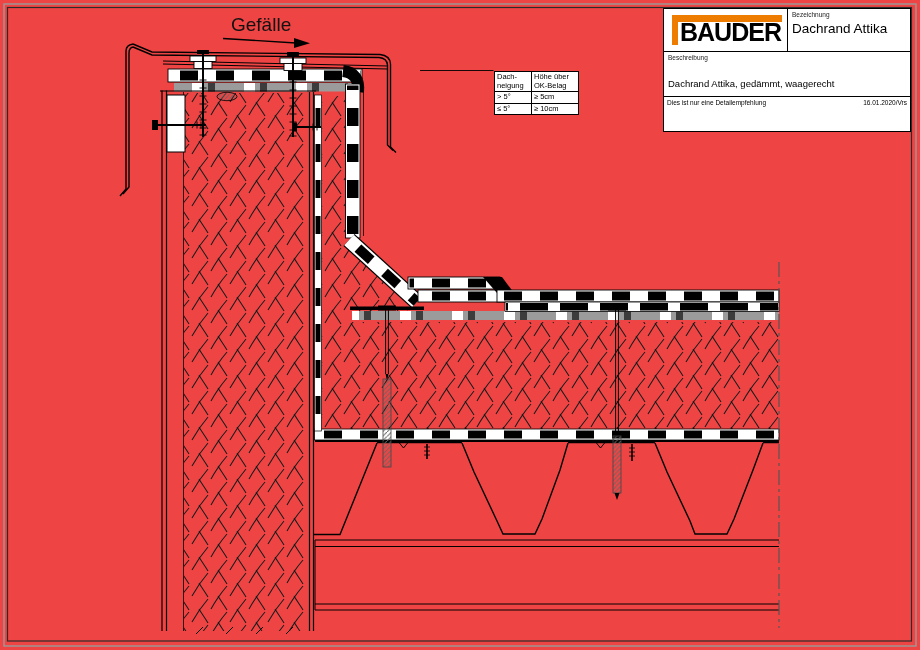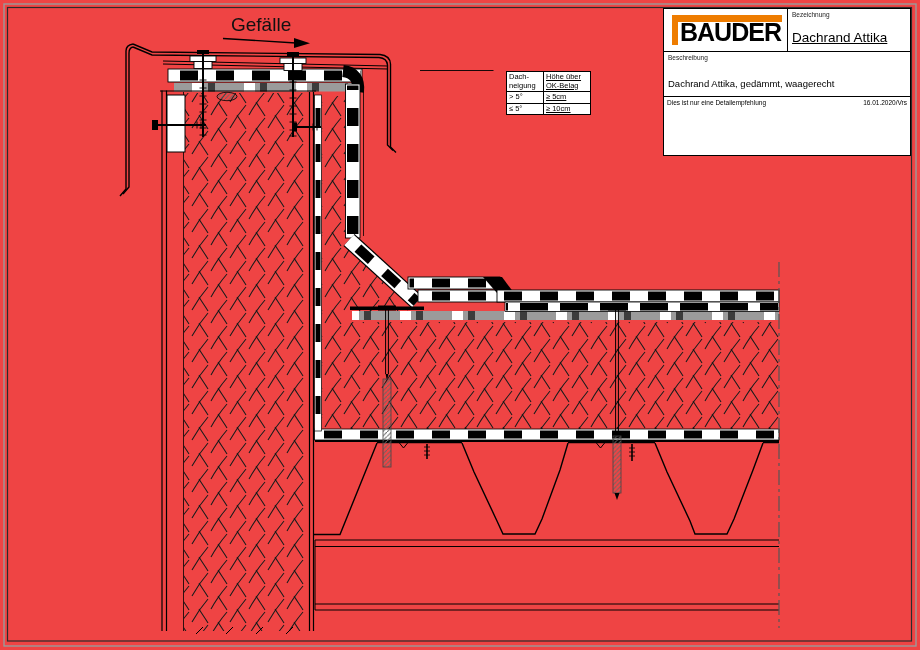--- a/index.html
+++ b/index.html
@@ -1,37 +1,37 @@
 <!DOCTYPE html>
 <html><head>
 <meta charset="utf-8">
 <style>
   html,body{margin:0;padding:0;background:#fff;}
   #sheet{position:relative;width:920px;height:650px;background:#ef4444;overflow:hidden;
          font-family:"Liberation Sans","DejaVu Sans",sans-serif;color:#000;}
   #drawing-svg{position:absolute;left:0;top:0;}
 
   
-  .slope-table{position:absolute;left:506px;top:71px;border-collapse:collapse;background:#fff;}
+  .slope-table{position:absolute;left:494px;top:71px;border-collapse:collapse;background:#fff;}
   .slope-table td{border:1px solid #000;font-size:7.5px;line-height:8.5px;padding:1px 2px;
                   white-space:pre-line;vertical-align:top;}
   .slope-table .c1{width:32px;}
-  .slope-table .c2{width:42px;text-decoration:underline;}
+  .slope-table .c2{width:42px;}
 
   
   .gefaelle{position:absolute;left:231px;top:14px;font-size:19px;color:#111;}
 
   
-  .tblock{position:absolute;left:663px;top:8px;width:248px;height:148px;border:1px solid #000;
+  .tblock{position:absolute;left:663px;top:8px;width:248px;height:124px;border:1px solid #000;
           box-sizing:border-box;background:#fff;}
   .tb-row1{display:flex;height:42px;box-sizing:border-box;}
   .tb-logo-cell{width:124px;border-right:1px solid #000;box-sizing:border-box;position:relative;}
   .tb-bez-cell{flex:1;padding:2px 4px;box-sizing:border-box;}
   .tb-label{font-size:6.5px;color:#222;}
-  .tb-bez-value{font-size:13.5px;margin-top:12px;text-decoration:underline;}
+  .tb-bez-value{font-size:13.5px;margin-top:3px;}
   .tb-row2{height:45px;border-top:1px solid #000;box-sizing:border-box;padding:2px 4px;}
   .tb-desc-line{font-size:9.5px;line-height:11.5px;margin-top:17px;}
   .tb-row3{height:33px;border-top:1px solid #000;box-sizing:border-box;padding:2px 4px;}
   .tb-detail-value{font-size:17px;margin-top:2px;letter-spacing:0.5px;}
   .tb-row4{height:12px;border-top:1px solid #000;box-sizing:border-box;display:flex;
            justify-content:space-between;align-items:center;padding:0 3px;font-size:6.5px;}
 
   
   .logo-wrap{position:absolute;left:8px;top:6px;width:110px;height:32px;}
   .logo-bar-top{position:absolute;left:0;top:0;width:110px;height:7px;}

